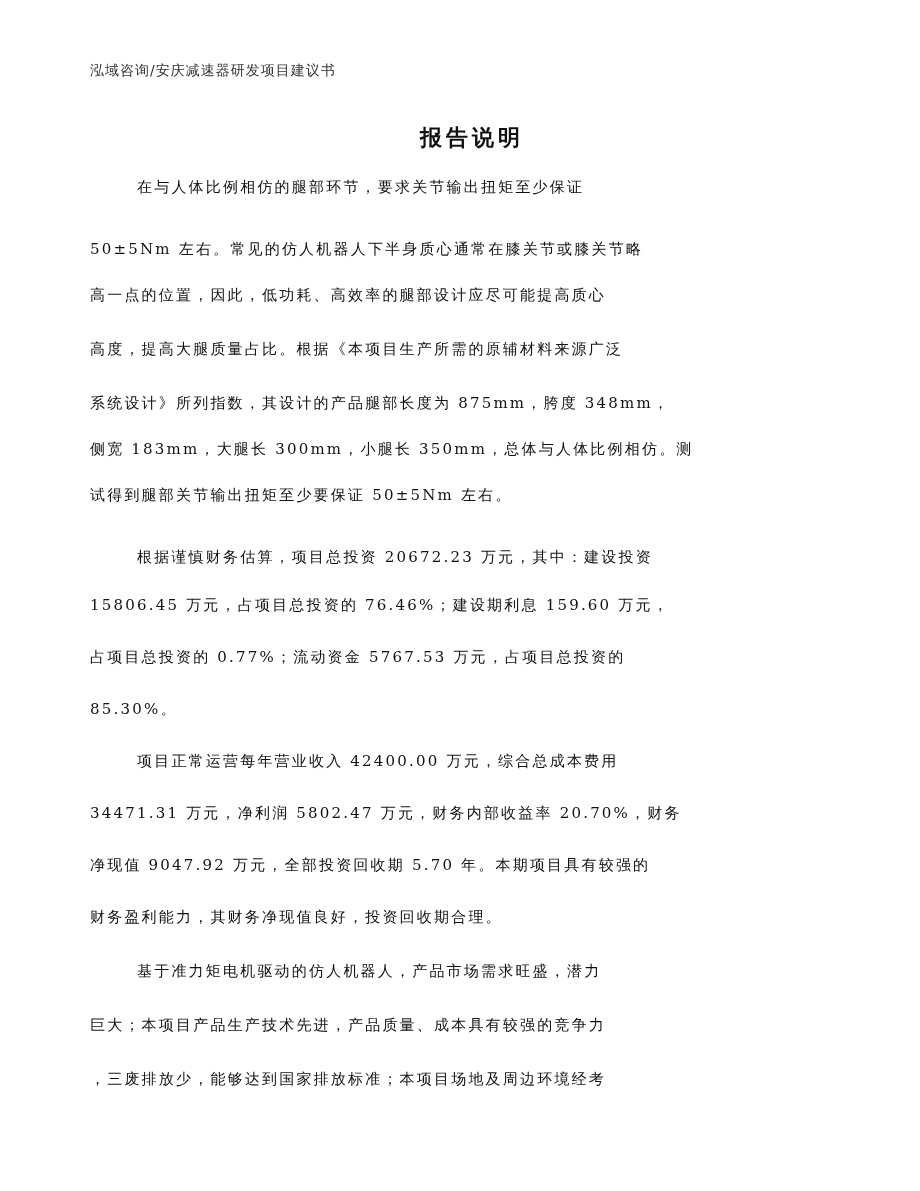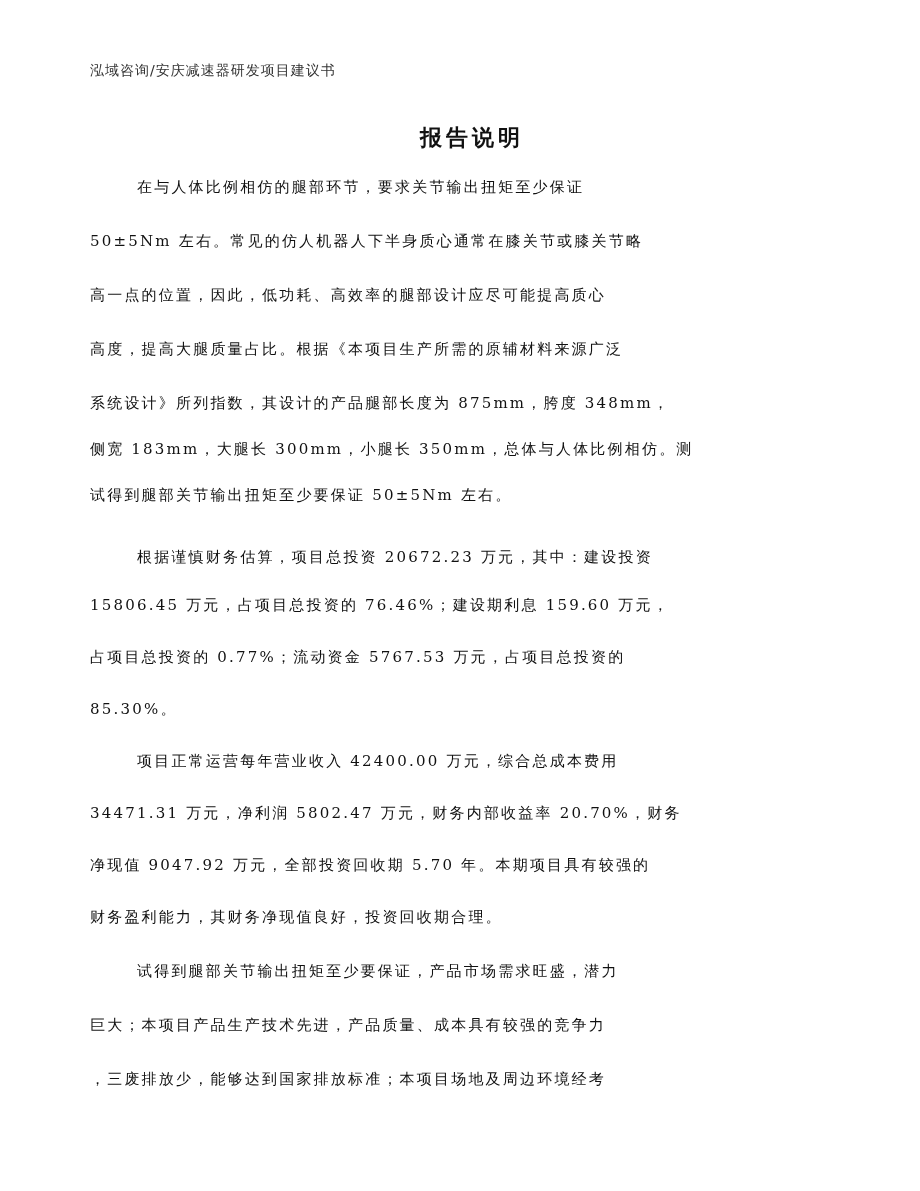--- a/index.html
+++ b/index.html
@@ -26,21 +26,21 @@
 </style>
 </head>
 <body>
 
 <div class="header">泓域咨询/安庆减速器研发项目建议书</div>
 
 <div class="title">报告说明</div>
 
 <div>
   <div class="line indent" style="top:172px">在与人体比例相仿的腿部环节，要求关节输出扭矩至少保证</div>
-  <div class="line" style="top:226px">50±5Nm 左右。常见的仿人机器人下半身质心通常在膝关节或膝关节略</div>
+  <div class="line" style="top:234px">50±5Nm 左右。常见的仿人机器人下半身质心通常在膝关节或膝关节略</div>
   <div class="line" style="top:280px">高一点的位置，因此，低功耗、高效率的腿部设计应尽可能提高质心</div>
   <div class="line" style="top:334px">高度，提高大腿质量占比。根据《本项目生产所需的原辅材料来源广泛</div>
   <div class="line" style="top:388px">系统设计》所列指数，其设计的产品腿部长度为 875mm，胯度 348mm，</div>
   <div class="line" style="top:434px">侧宽 183mm，大腿长 300mm，小腿长 350mm，总体与人体比例相仿。测</div>
   <div class="line" style="top:480px">试得到腿部关节输出扭矩至少要保证 50±5Nm 左右。</div>
 </div>
 
 <div>
   <div class="line indent" style="top:542px">根据谨慎财务估算，项目总投资 20672.23 万元，其中：建设投资</div>
   <div class="line" style="top:590px">15806.45 万元，占项目总投资的 76.46%；建设期利息 159.60 万元，</div>
@@ -49,16 +49,16 @@
 </div>
 
 <div>
   <div class="line indent" style="top:746px">项目正常运营每年营业收入 42400.00 万元，综合总成本费用</div>
   <div class="line" style="top:798px">34471.31 万元，净利润 5802.47 万元，财务内部收益率 20.70%，财务</div>
   <div class="line" style="top:850px">净现值 9047.92 万元，全部投资回收期 5.70 年。本期项目具有较强的</div>
   <div class="line" style="top:902px">财务盈利能力，其财务净现值良好，投资回收期合理。</div>
 </div>
 
 <div>
-  <div class="line indent" style="top:956px">试得到腿部关节输出扭矩至少要保证，产品市场需求旺盛，潜力</div>
+  <div class="line indent" style="top:956px">基于准力矩电机驱动的仿人机器人，产品市场需求旺盛，潜力</div>
   <div class="line" style="top:1010px">巨大；本项目产品生产技术先进，产品质量、成本具有较强的竞争力</div>
   <div class="line" style="top:1064px">，三废排放少，能够达到国家排放标准；本项目场地及周边环境经考</div>
 </div>
 
 </body></html>

